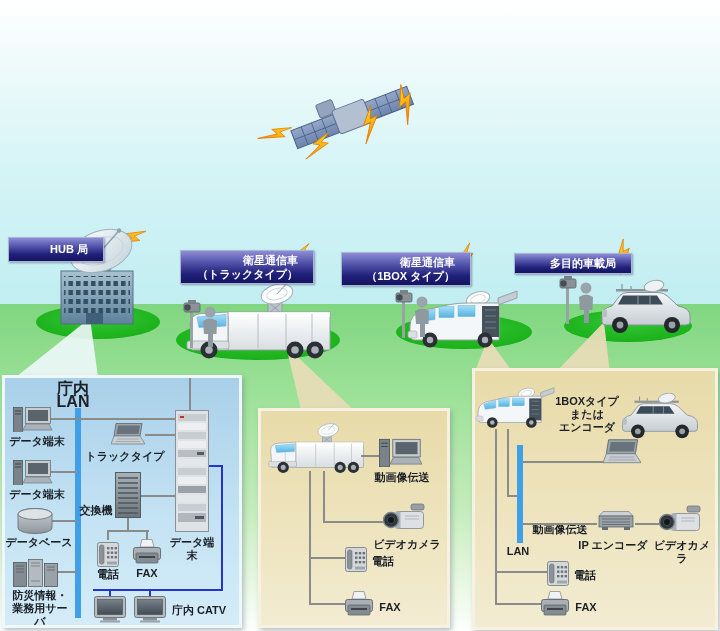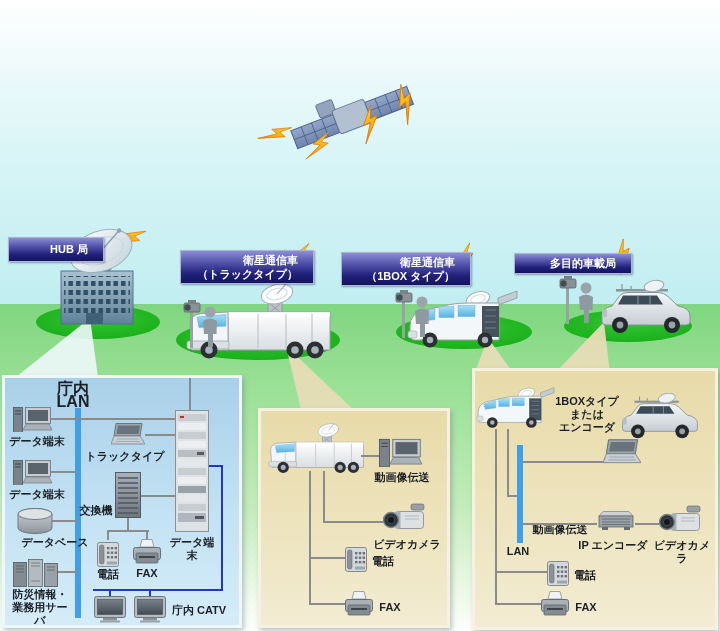--- a/index.html
+++ b/index.html
@@ -322,27 +322,27 @@
     <div class="ln" style="left:46px;top:93px;width:26px;height:2px;"></div>
     <svg class="icon" style="left:8px;top:81px;" width="40" height="26" viewBox="0 0 40 26">
         <use href="#ic-pc"></use>
       </svg>
     <div class="lbl" style="left:0;top:110px;width:64px;">データ端末</div>
 
     <div class="ln" style="left:46px;top:142px;width:26px;height:2px;"></div>
     <svg class="icon" style="left:12px;top:130px;" width="36" height="26" viewBox="0 0 36 26">
         <use href="#ic-db"></use>
       </svg>
-    <div class="lbl" style="left:0;top:158px;width:68px;margin-left:16px;">データベース</div>
+    <div class="lbl" style="left:0;top:158px;width:68px;">データベース</div>
 
     <div class="ln" style="left:52px;top:193px;width:20px;height:2px;"></div>
     <svg class="icon" style="left:8px;top:181px;" width="46" height="28" viewBox="0 0 46 28">
         <use href="#ic-servers"></use>
       </svg>
-    <div class="lbl" style="left:2px;top:211px;width:66px;font-family:Liberation Mono, monospace;">防災情報・
+    <div class="lbl" style="left:2px;top:211px;width:66px;">防災情報・
 業務用サーバ</div>
 
     <div class="ln" style="left:140px;top:56px;width:30px;height:2px;"></div>
     <svg class="icon" style="left:106px;top:45px;" width="34" height="22" viewBox="0 0 34 22">
         <use href="#ic-laptop"></use>
       </svg>
     <div class="lbl" style="left:72px;top:72px;width:96px;">トラックタイプ</div>
 
     <svg class="icon" style="left:110px;top:94px;" width="26" height="46" viewBox="0 0 26 46">
         <use href="#ic-tower"></use>

